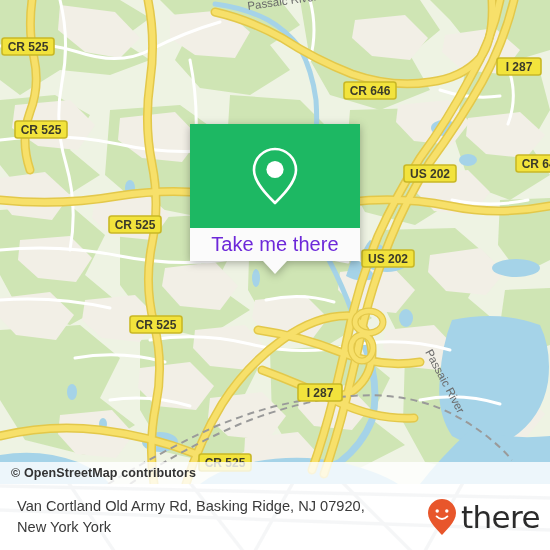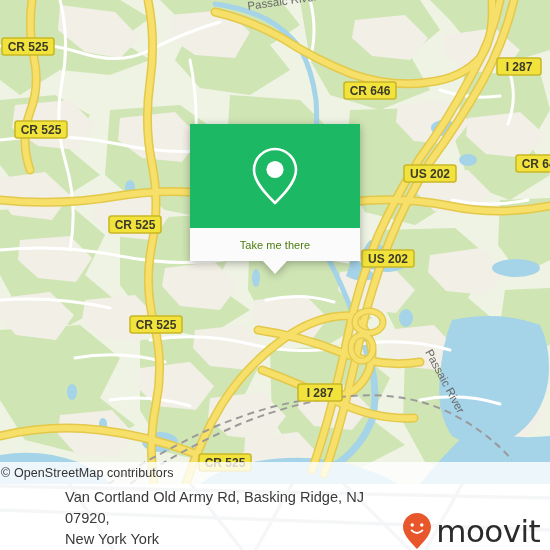--- a/index.html
+++ b/index.html
@@ -14,58 +14,57 @@
   .map{position:absolute;left:0;top:0;width:550px;height:484px;overflow:hidden;background:#eef3e3;}
   .map svg{display:block;}
 
   
   .attrib{
     position:absolute;left:0;bottom:0;width:550px;height:22px;
     background:rgba(255,255,255,0.80);
     display:flex;align-items:center;
   }
   .attrib span{
-    font-size:12.5px;color:#333;padding-left:1px;letter-spacing:0.1px;
+    font-size:12.5px;color:#333;padding-left:11px;letter-spacing:0.1px;font-weight:bold;
   }
 
   
   .popup{
     position:absolute;left:190px;top:124px;width:170px;
     filter:drop-shadow(0 2px 4px rgba(0,0,0,0.30));
   }
   .popup-top{
     height:104px;background:#1db863;
     display:flex;align-items:center;justify-content:center;
   }
   .popup-bottom{
     height:33px;background:#fbfbfb;
     display:flex;align-items:center;justify-content:center;
   }
   .popup-bottom span{
-    font-size:11px;color:#4d7c0f;letter-spacing:0.05px;
+    font-size:20px;color:#6d28d9;letter-spacing:0.05px;
   }
   .popup-tail{
     position:absolute;left:50%;top:137px;margin-left:-12px;
     width:0;height:0;
     border-left:12px solid transparent;
     border-right:12px solid transparent;
     border-top:13px solid #fbfbfb;
   }
 
   
   .footer{
     position:absolute;left:0;top:484px;width:550px;height:66px;
     background:#ffffff;overflow:hidden;
   }
   .footer-watermark{position:absolute;left:0;top:-484px;width:550px;height:550px;opacity:0.13;}
   .footer-inner{
     position:relative;z-index:2;
-    display:flex;align-items:flex-end;height:66px;padding:0 10px 0 17px;
+    display:flex;align-items:center;height:66px;padding:0 10px 0 17px;
     box-sizing:border-box;
-    margin-left:48px;
   }
   .addr{
     flex:1;font-size:14.6px;color:#3a3a3a;line-height:21px;
     padding-right:4px;
   }
   .brand{display:flex;align-items:center;gap:3px;flex-shrink:0;}
   .brand-word{
     font-size:31px;color:#2b2b2b;letter-spacing:-0.6px;
     font-family:"DejaVu Sans", sans-serif;font-weight:400;
     line-height:31px;margin-left:1px;
@@ -317,18 +316,18 @@
         <div>Van Cortland Old Army Rd, Basking Ridge, NJ 07920,</div>
         <div>New York York</div>
       </div>
       <div class="brand">
         <svg width="30" height="38" viewBox="0 0 30 38">
           <path d="M15,1 C7.3,1 1,7.3 1,15 C1,24 12,33.5 15,37 C18,33.5 29,24 29,15 C29,7.3 22.7,1 15,1 Z" fill="#e8562b"></path>
           <circle cx="10.2" cy="13" r="1.7" fill="#ffffff"></circle>
           <circle cx="19.8" cy="13" r="1.7" fill="#ffffff"></circle>
           <path d="M9.6,18.4 Q15,23.6 20.4,18.4" stroke="#ffffff" stroke-width="1.9" fill="none" stroke-linecap="round"></path>
         </svg>
-        <span class="brand-word">moovit</span>
+        <span class="brand-word">there</span>
       </div>
     </div>
   </div>
 
 </div>
 
 </body></html>

